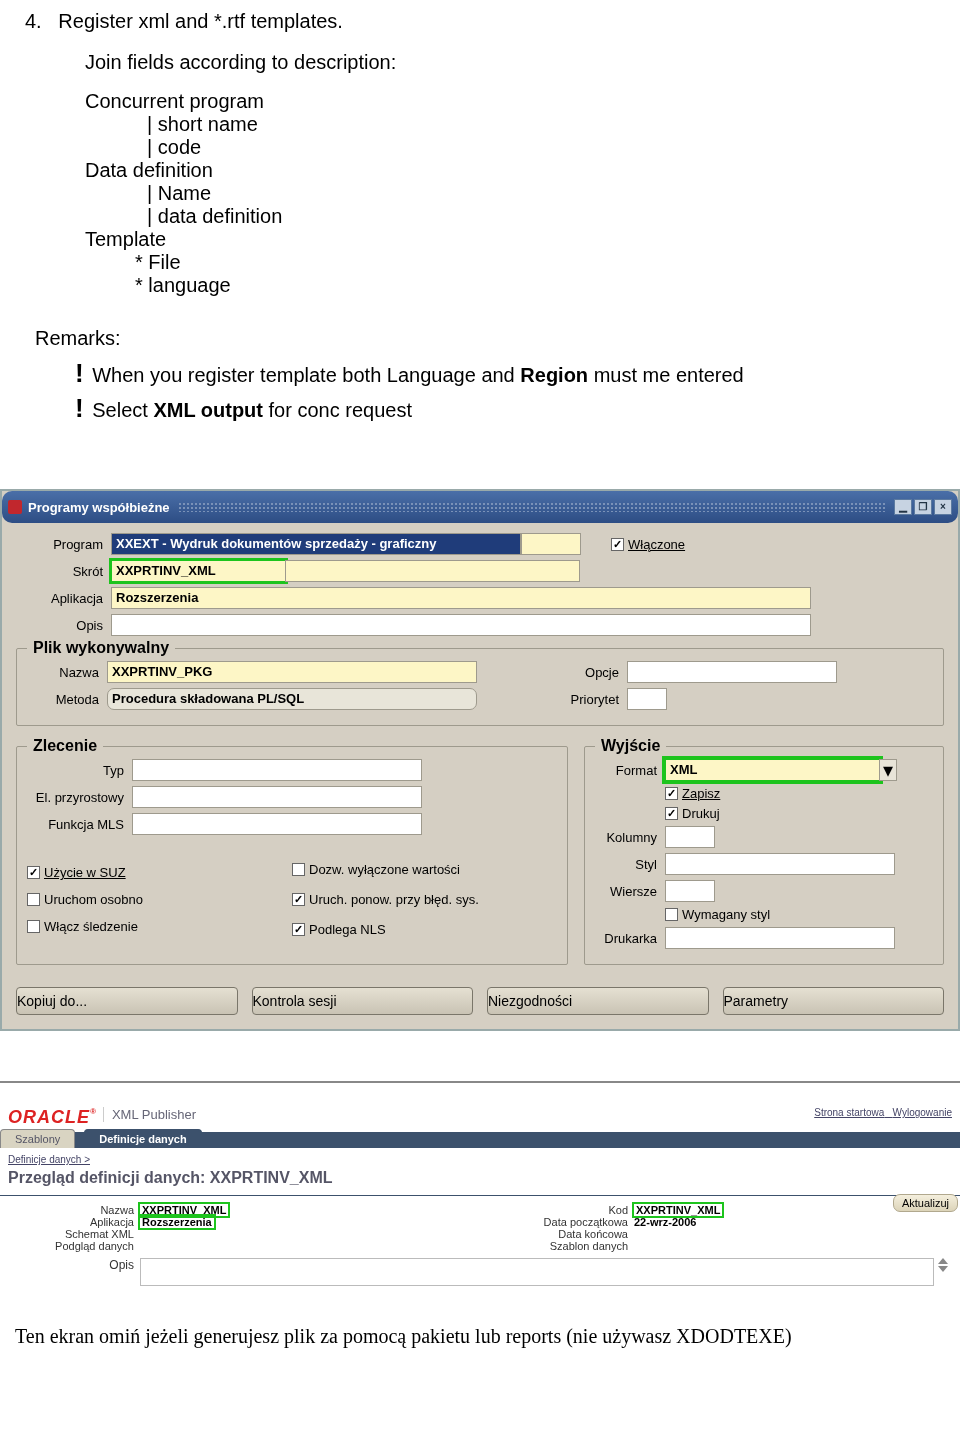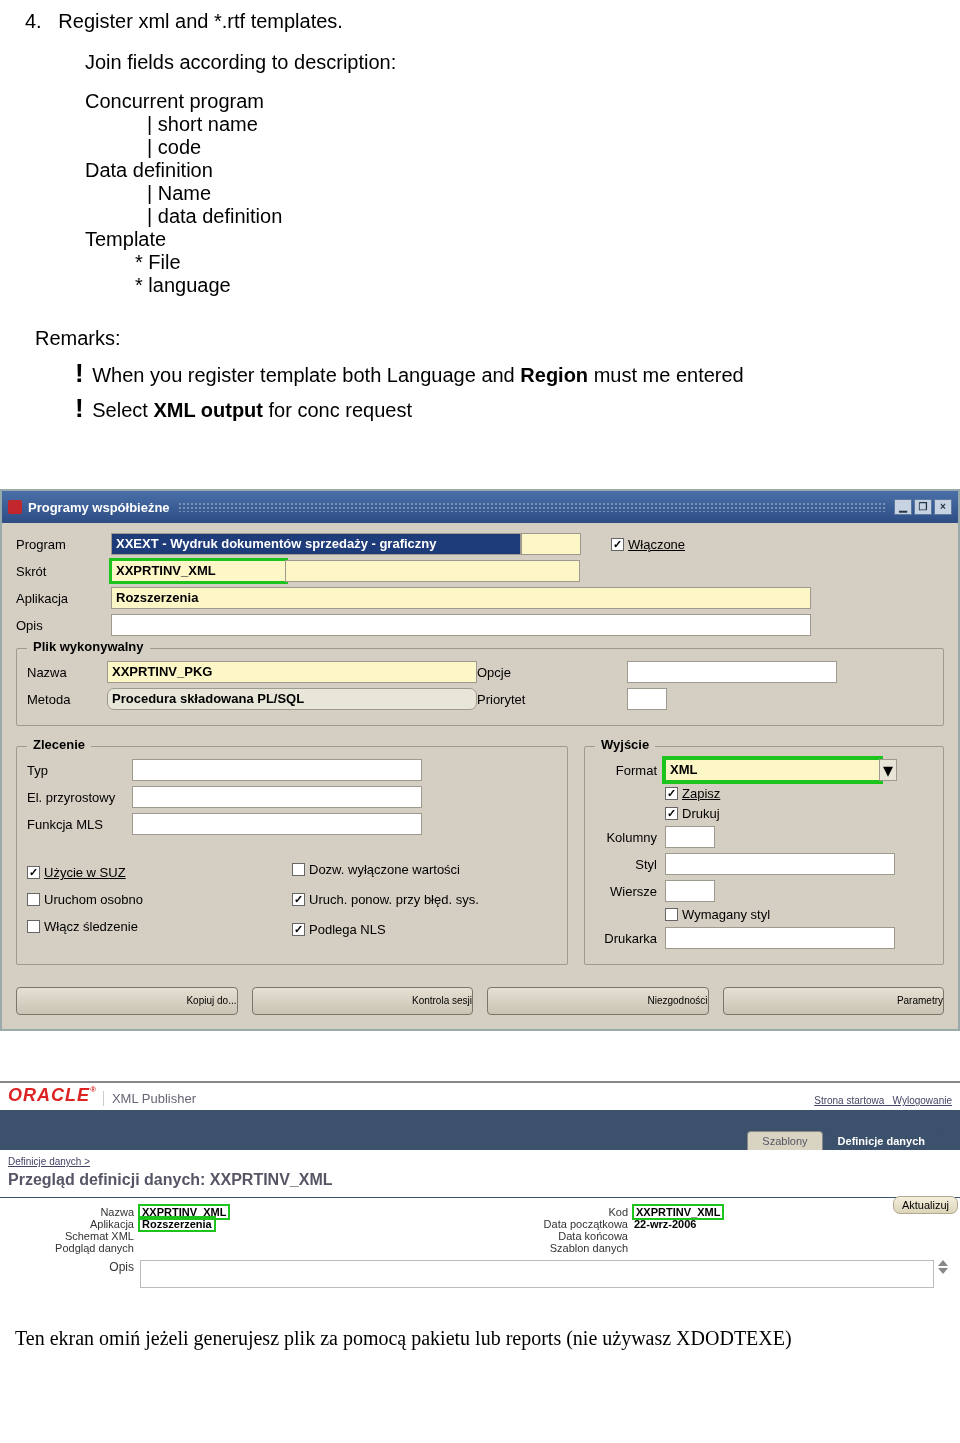--- a/index.html
+++ b/index.html
@@ -10,54 +10,54 @@
   .indent2 { margin-left: 122px; }
   .indent3 { margin-left: 110px; }
   .remarks-block { margin-top: 30px; margin-left: 10px; margin-bottom: 30px; }
   .remarks-title { margin-bottom: 8px; }
   .remark-line { margin-left: 40px; margin-bottom: 4px; }
   .excl { font-size: 26px; font-weight: bold; margin-right: 3px; }
   .bold { font-weight: bold; }
 
   
   .forms-frame { border: 2px solid #9aa; margin: 10px 0 50px 0; background: #d5cfc3; position: relative; }
-  .forms-titlebar { background: #3b5f9a; background: linear-gradient(#4a6fa8,#2d4d84); color: #fff; height: 24px; display: flex; align-items: center; padding: 16px 6px; font-size: 13px; font-weight: bold; }
+  .forms-titlebar { background: #3b5f9a; background: linear-gradient(#4a6fa8,#2d4d84); color: #fff; height: 24px; display: flex; align-items: center; padding: 16px 6px; font-size: 13px; font-weight: bold; border-radius: 10px; }
   .titlebar-icon { width: 14px; height: 14px; background: #c1272d; border-radius: 2px; margin-right: 6px; display: inline-block; }
   .titlebar-dots { flex: 1; height: 10px; background-image: radial-gradient(#7a92b8 1px, transparent 1px); background-size: 4px 4px; margin: 0 8px; }
   .titlebar-btns { display: flex; gap: 2px; }
   .tb-btn { width: 18px; height: 16px; background: #c7d3e2; border: 1px solid #5c7aa0; font-size: 10px; text-align: center; line-height: 14px; color: #234; }
   .forms-body { padding: 10px 14px 4px 14px; position: relative; }
   .row { display: flex; align-items: center; margin-bottom: 5px; }
-  .lbl { font-size: 13px; color: #000; padding-right: 8px; width: 95px; }
+  .lbl { font-size: 13px; color: #000; text-align: right; padding-right: 8px; width: 95px; }
   .lbl.sm { width: 80px; }
   .lbl.r { width: 70px; text-align: right; padding-left: 4px;}
   .fld { height: 22px; background: #fdf6c6; border: 1px solid #9e9a8d; font-size: 13px; font-weight: bold; padding: 2px 4px; color: #000; }
   .fld.sel { background: #1f3c7a; color: #fff; }
   .fld.wht { background: #fff; font-weight: normal; }
   .chk { display: inline-flex; align-items: center; font-size: 13px; }
   .fieldset { border: 1px solid #9e9a8d; border-radius: 2px; margin: 12px 0 8px 0; padding: 12px 10px 10px 10px; position: relative; }
-  .legend { position: absolute; top: -10px; left: 10px; background: #d5cfc3; padding: 0 6px; font-size: 13px; font-weight: bold; }
+  .legend { position: absolute; top: -10px; left: 10px; background: #d5cfc3; padding: 0 6px; font-size: 16px; font-weight: bold; }
   .two-col { display: flex; gap: 16px; }
   .col { flex: 1; }
   .hl-green { outline: 3px solid #1dc41d; outline-offset: -1px; }
   .hl-green-thick { outline: 4px solid #1dc41d; outline-offset: -1px; }
   .btnbar { display: flex; gap: 14px; padding: 10px 14px 14px 14px; }
-  .obtn { flex: 1; height: 28px; border: 1px solid #7a766a; background: linear-gradient(#e5e0d2,#c9c3b4); border-radius: 4px; font-size: 10px; color: #000; text-align: right; line-height: 26px; }
+  .obtn { flex: 1; height: 28px; border: 1px solid #7a766a; background: linear-gradient(#e5e0d2,#c9c3b4); border-radius: 4px; font-size: 14px; color: #000; text-align: left; line-height: 26px; }
   .dd-arrow { width: 18px; height: 22px; border: 1px solid #9e9a8d; background: #e8e4d8; display: inline-flex; align-items: center; justify-content: center; margin-left: -1px; }
   .chk-box { width:13px; height:13px; border:1px solid #666; background:#fff; display:inline-flex; align-items:center; justify-content:center; margin-right:4px; }
   .chk-mark { font-size:11px; line-height:11px; font-weight:bold; color:#000; }
 
   
   .xmlp { border-top: 2px solid #888; font-size: 12px; }
-  .xmlp-top { display:flex; align-items:flex-end; padding:2px 8px 4px 8px; }
+  .xmlp-top { display:flex; align-items:flex-start; padding:24px 8px 4px 8px; }
   .ora-logo { color:#d22; font-weight:bold; font-size:18px; letter-spacing:1px; font-style:italic; }
   .ora-reg { font-size:8px; vertical-align:top; }
   .xmlp-title { font-size:13px; color:#667; margin-left:6px; border-left:1px solid #ccc; padding-left:8px;}
   .xmlp-links { margin-left:auto; font-size:10px; color:#446; text-decoration:underline; }
-  .xmlp-tabs { background:#3c516c; height:40px; display:flex; justify-content:flex-end; align-items:flex-end; padding-right:20px; gap:0; }
+  .xmlp-tabs { background:#3c516c; height:16px; display:flex; align-items:flex-end; padding-right:20px; gap:9px; }
   .xmlp-tab { background:#d9d4c2; color:#556; font-size:11px; padding:3px 14px; border-radius:4px 4px 0 0; border:1px solid #888; border-bottom:none; }
   .xmlp-tab.active { background:#3c516c; color:#fff; border-color:#3c516c; font-weight:bold; }
   .xmlp-crumb { font-size:10px; color:#446; text-decoration:underline; padding:6px 8px 2px 8px; }
   .xmlp-h { font-size:16px; color:#556; font-weight:bold; padding:2px 8px 8px 8px; border-bottom:1px solid #3c516c; }
   .xmlp-body { padding:8px 12px 4px 40px; position:relative; }
   .xmlp-btn { position:absolute; right:2px; top:-2px; border:1px solid #b1a88e; background:linear-gradient(#f4efdd,#dcd4b9); border-radius:7px; padding:2px 8px; font-size:11px; }
   .xmlp-row { display:flex; }
   .xmlp-col { font-size:11px; }
   .xmlp-lbl { display:inline-block; width:100px; text-align:right; padding-right:6px; color:#333; }
   .xmlp-val { font-weight:bold; }

